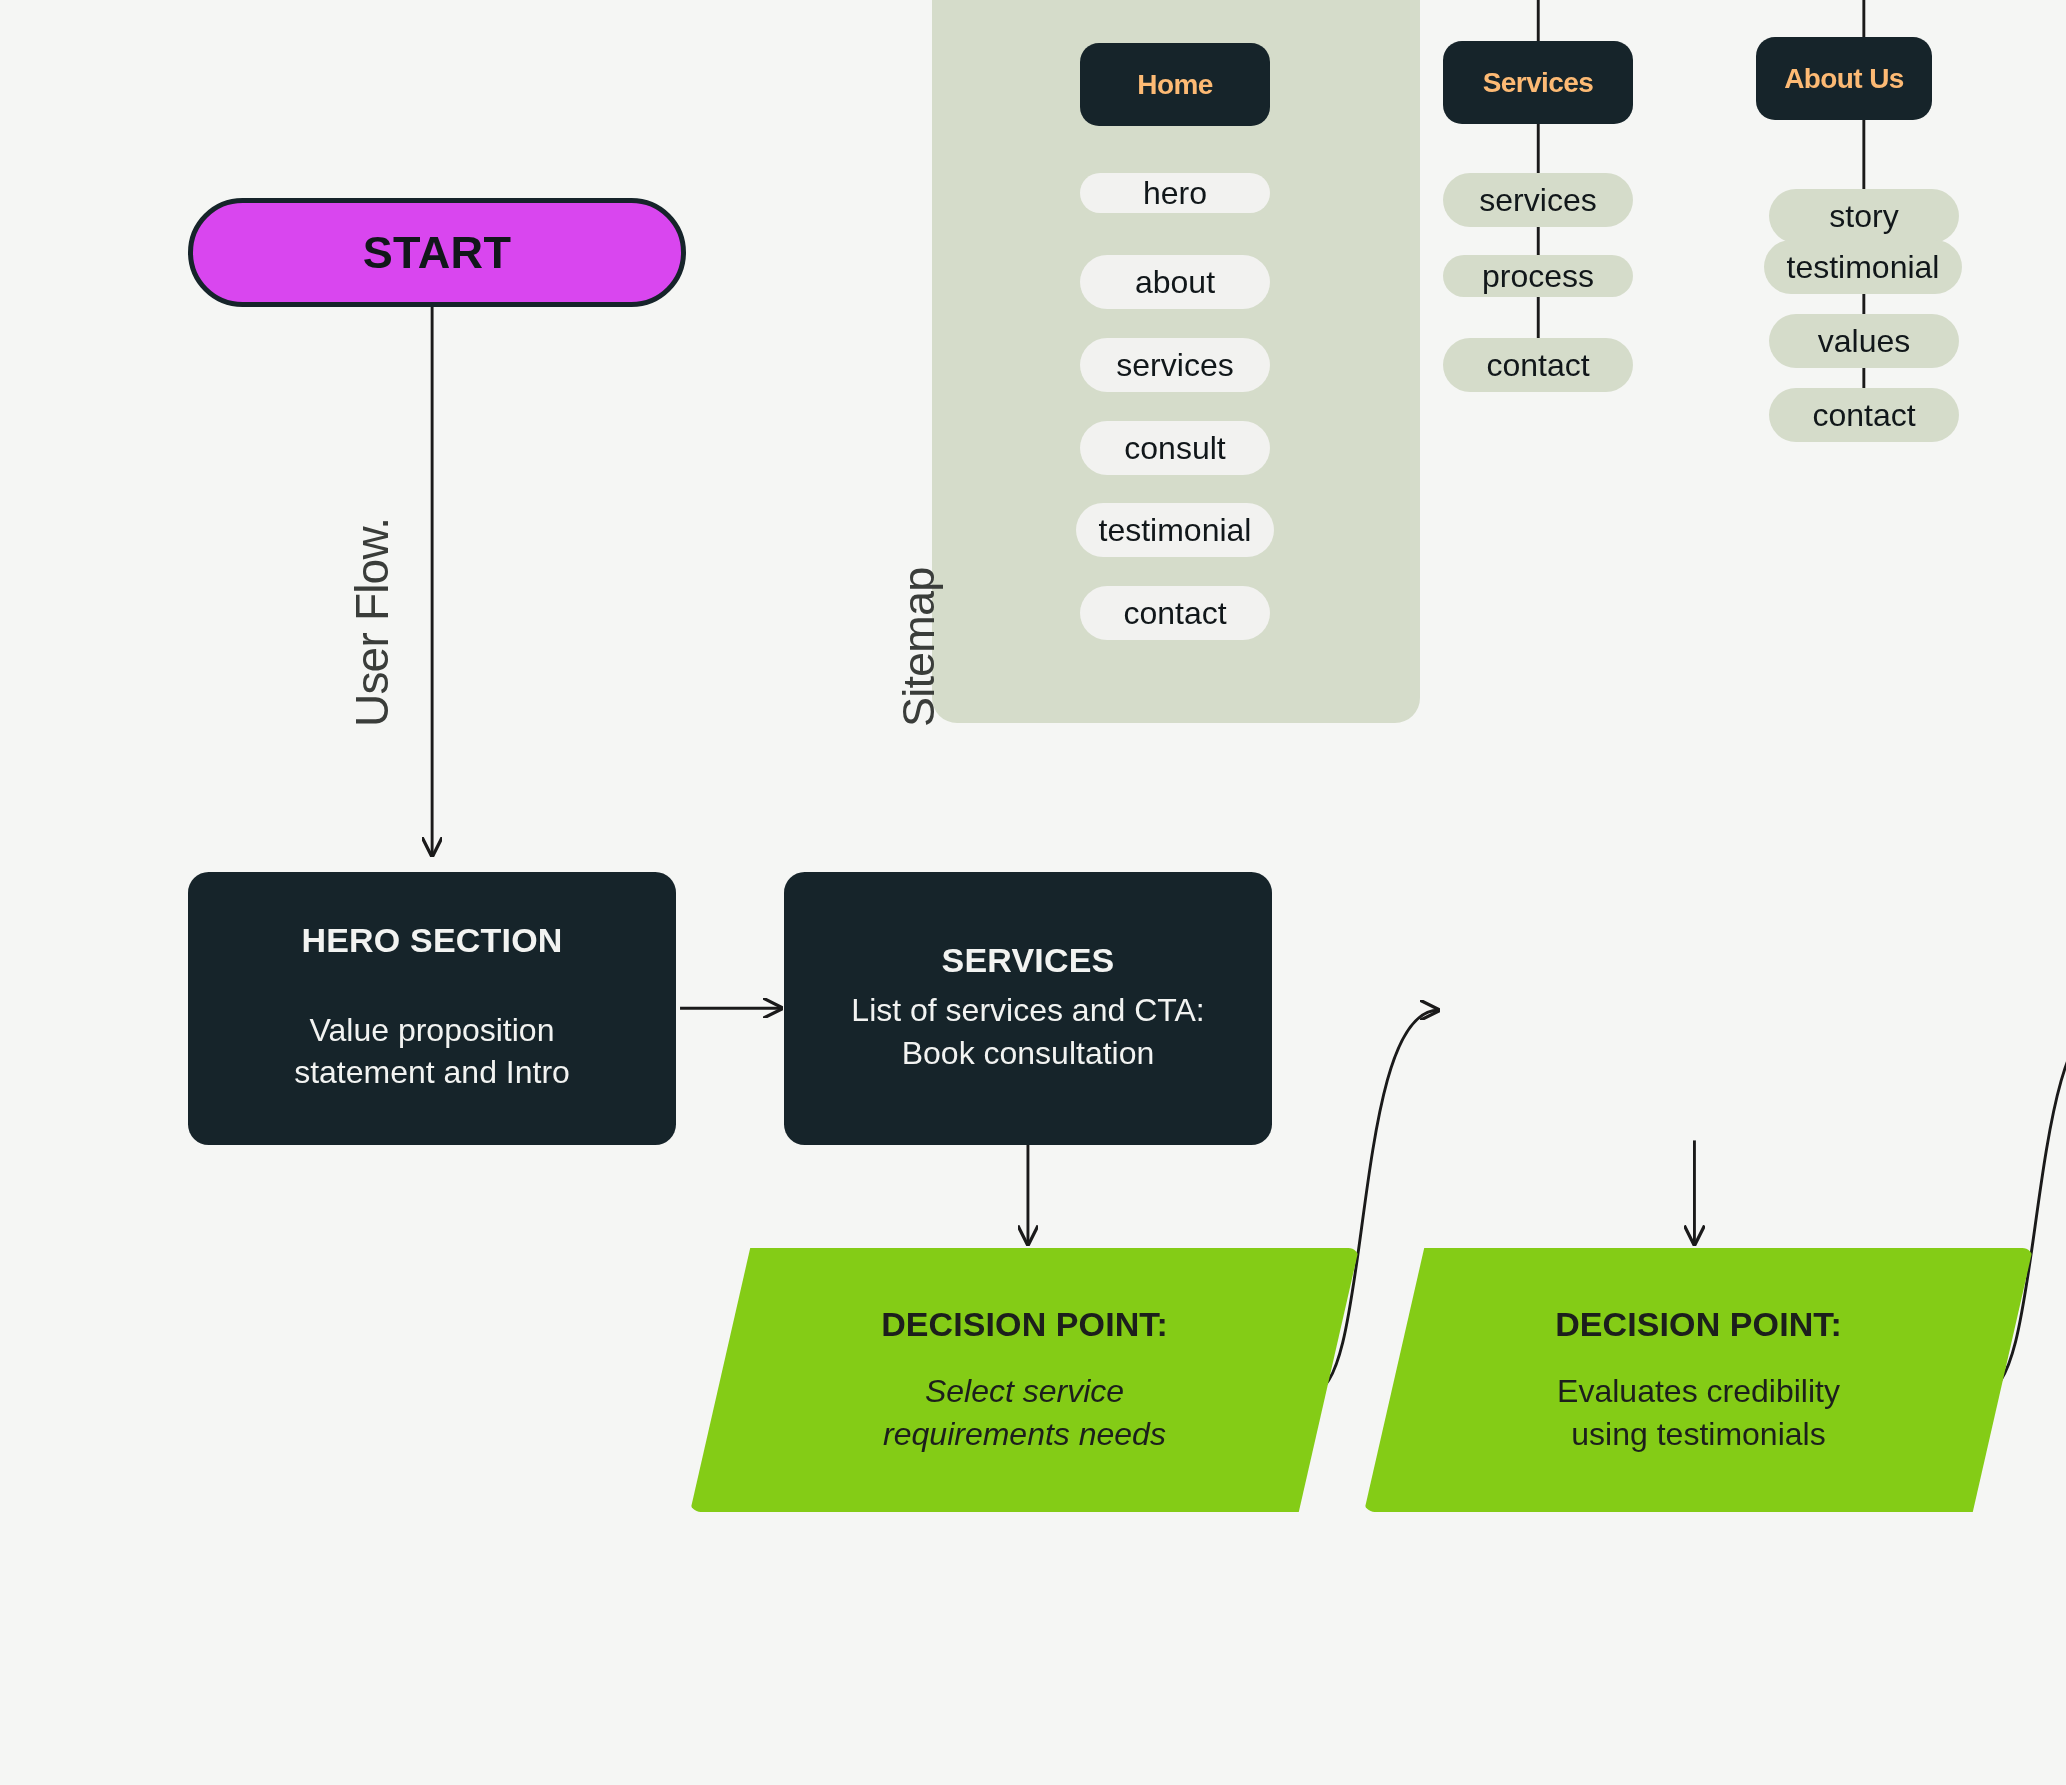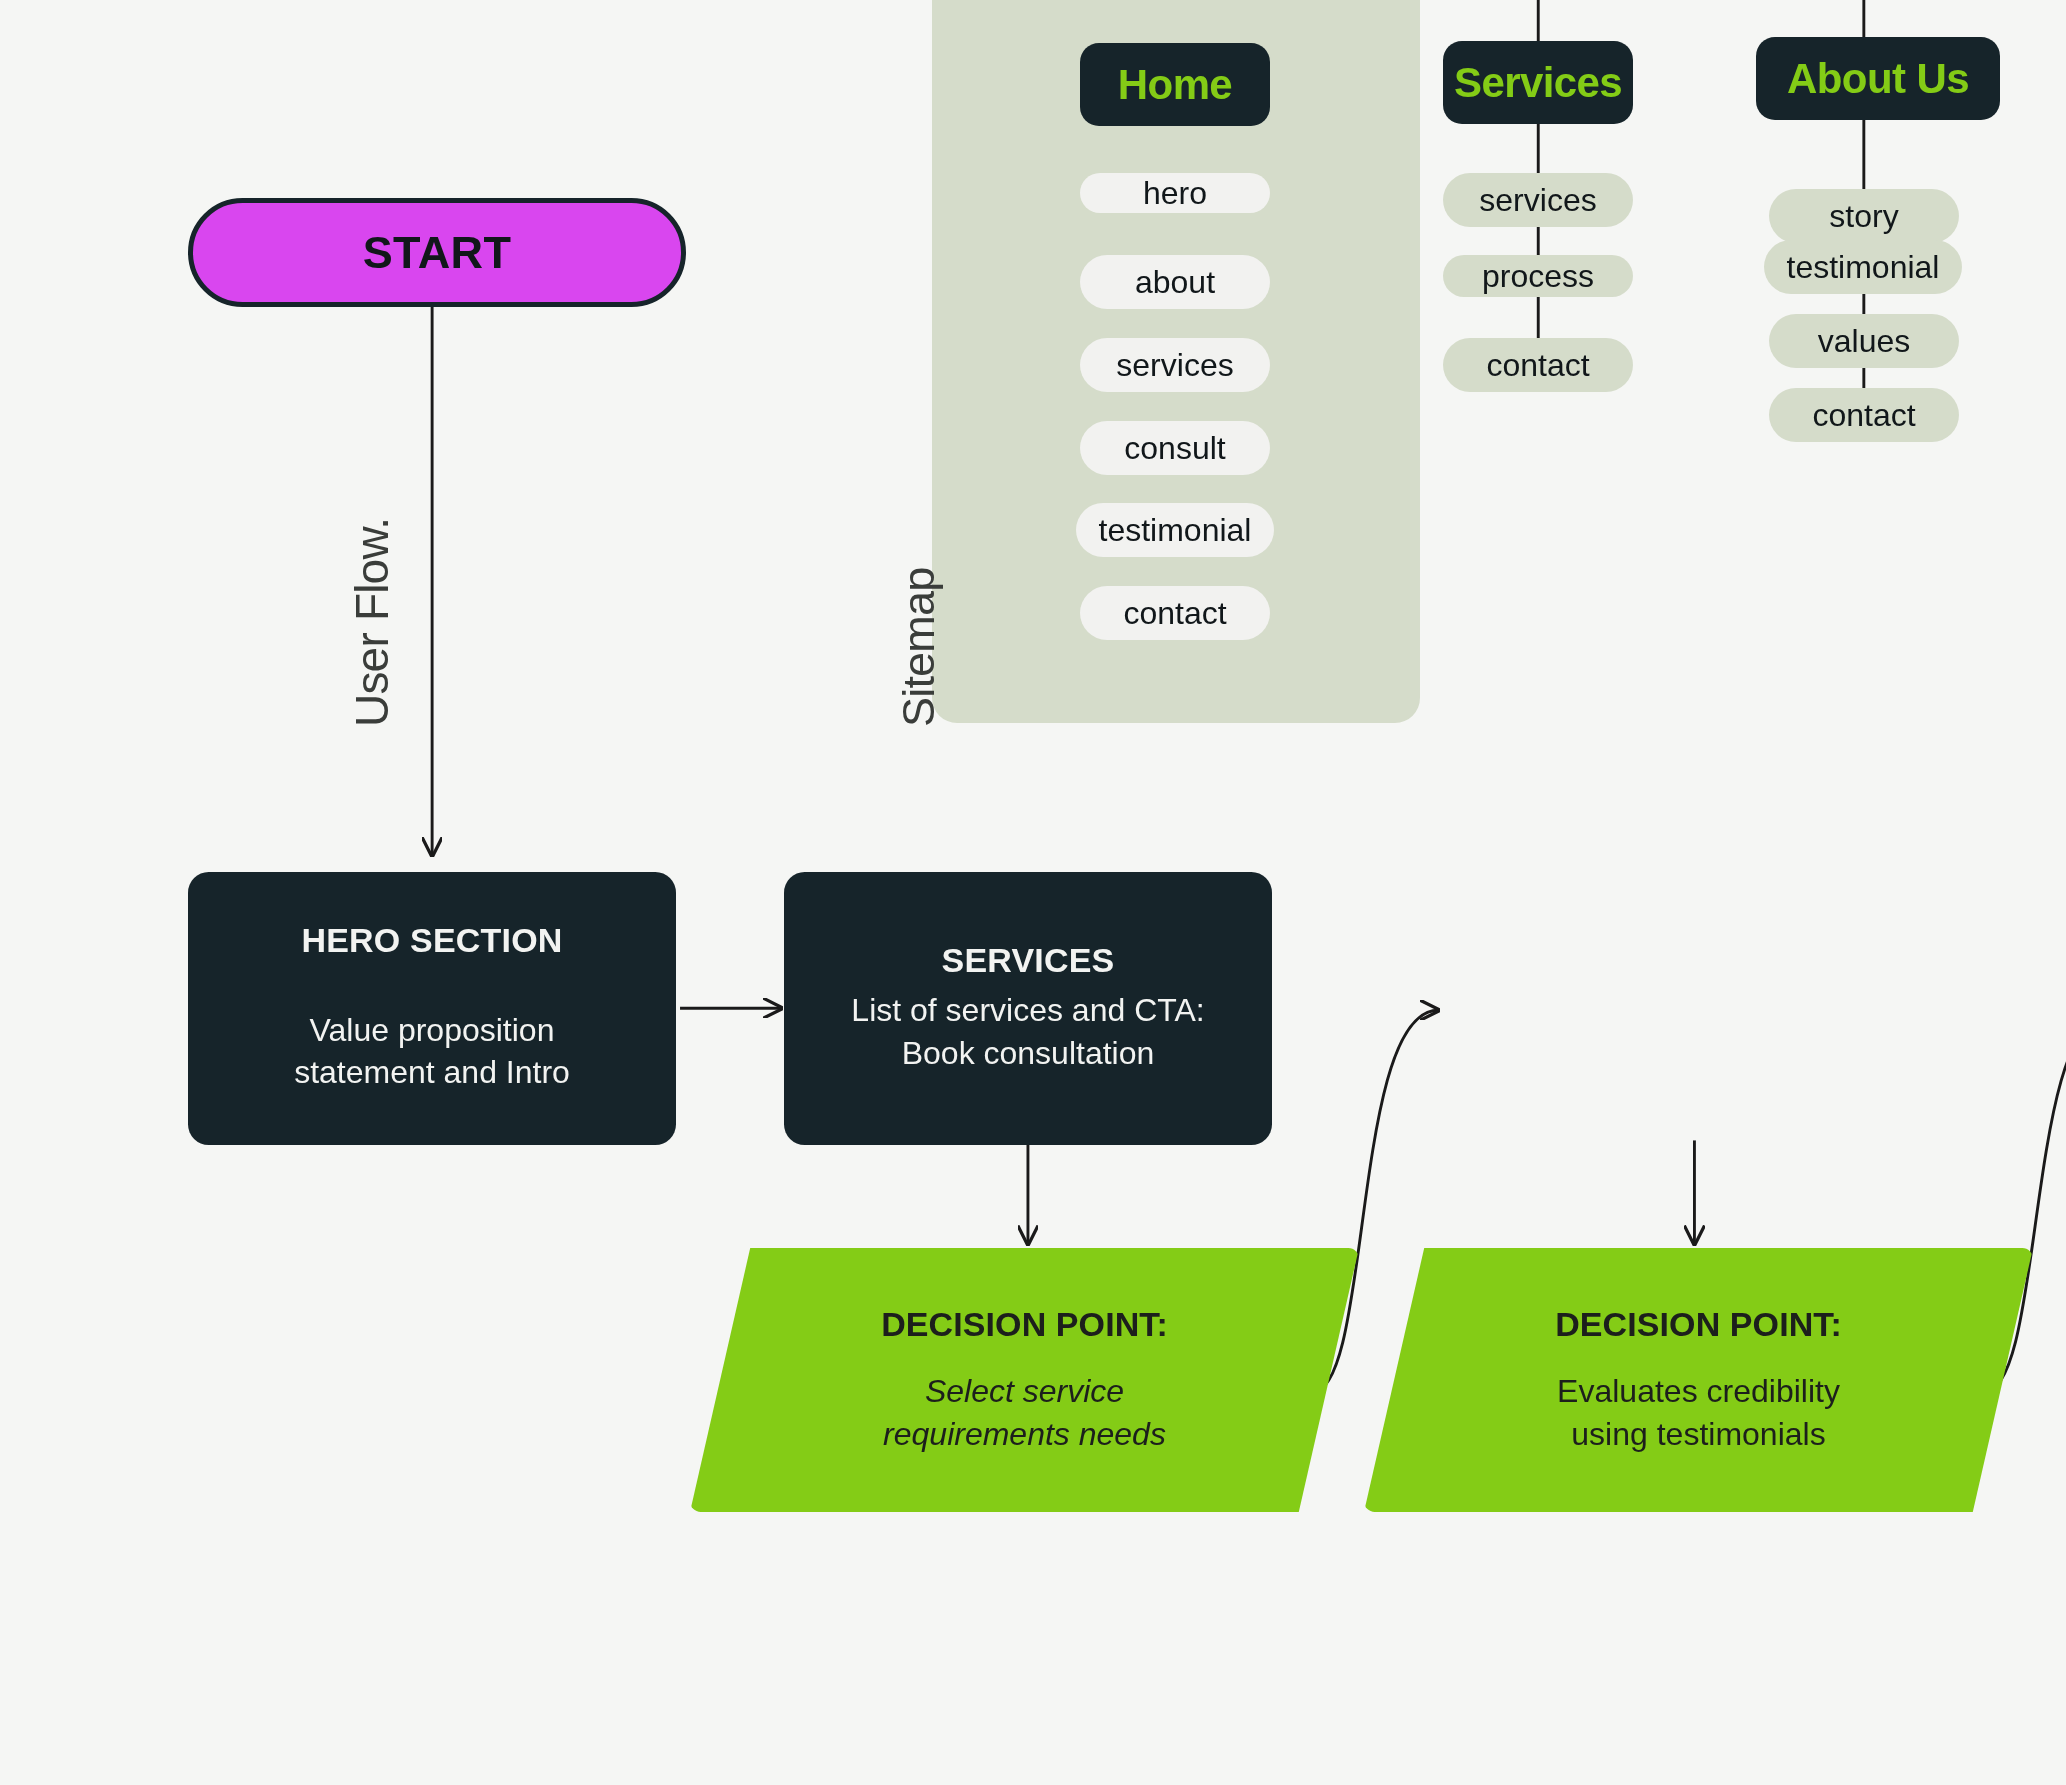--- a/index.html
+++ b/index.html
@@ -31,22 +31,22 @@
     transform-origin:left top;
     white-space:nowrap;
   }
 
   
   .page-pill{
     position:absolute;
     background:#16242a;
     border-radius:19px;
     display:flex;align-items:center;justify-content:center;
-    color:#84cc16;
-    font-size:42px;
+    color:#fdba74;
+    font-size:28px;
     font-weight:700;
     letter-spacing:-0.6px;
     white-space:nowrap;
     z-index:4;
   }
 
   
   .sub-pill{
     position:absolute;
     border-radius:413px;
@@ -200,21 +200,21 @@
   <div class="sub-pill green" style="left:1443px;top:173px;width:190px;height:54px;">
     <span>services</span>
   </div>
   <div class="sub-pill green" style="left:1443px;top:255px;width:190px;height:42px;">
     <span>process</span>
   </div>
   <div class="sub-pill green" style="left:1443px;top:338px;width:190px;height:54px;">
     <span>contact</span>
   </div>
 
-  <div class="page-pill" style="left:1756px;top:37px;width:244px;height:83px;">
+  <div class="page-pill" style="left:1756px;top:37px;width:176px;height:83px;">
     <span>About Us</span>
   </div>
   <div class="sub-pill green" style="left:1769px;top:165px;width:190px;height:54px;margin-top:24px;">
     <span>story</span>
   </div>
   <div class="sub-pill green" style="left:1764px;top:240px;width:198px;height:54px;">
     <span>testimonial</span>
   </div>
   <div class="sub-pill green" style="left:1769px;top:314px;width:190px;height:54px;">
     <span>values</span>

